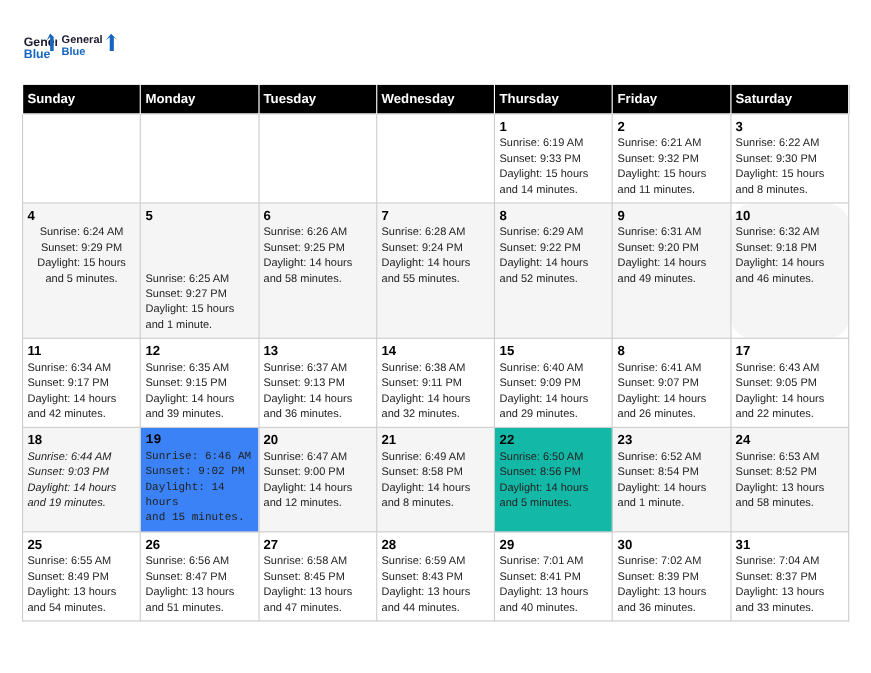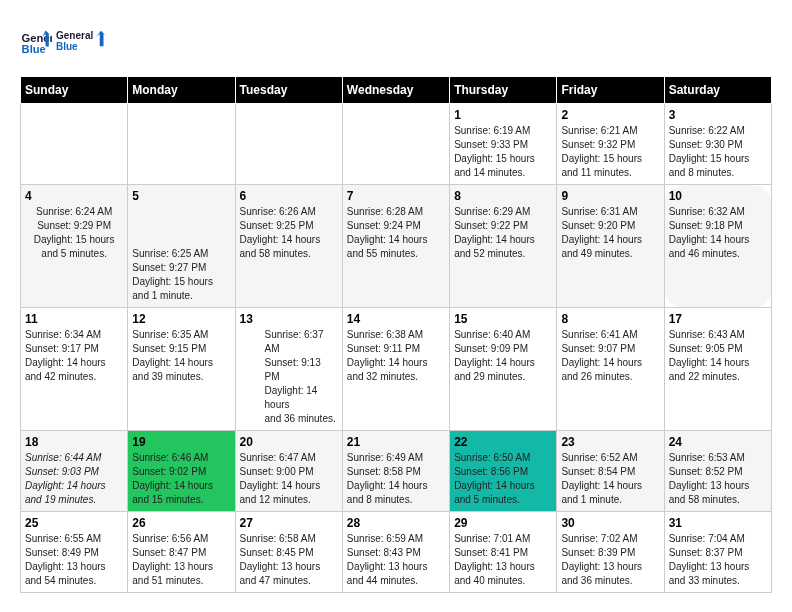--- a/index.html
+++ b/index.html
@@ -207,21 +207,21 @@
         </td>
         <td>
           <div class="day-number">12</div>
           <div class="day-info" style="white-space: pre-line;">Sunrise: 6:35 AM
 Sunset: 9:15 PM
 Daylight: 14 hours
 and 39 minutes.</div>
         </td>
         <td>
           <div class="day-number">13</div>
-          <div class="day-info" style="white-space: pre-line; margin-left: 25px;">Sunrise: 6:37 AM
+          <div class="day-info" style="white-space: pre-line;">Sunrise: 6:37 AM
 Sunset: 9:13 PM
 Daylight: 14 hours
 and 36 minutes.</div>
         </td>
         <td>
           <div class="day-number">14</div>
           <div class="day-info" style="white-space: pre-line;">Sunrise: 6:38 AM
 Sunset: 9:11 PM
 Daylight: 14 hours
 and 32 minutes.</div>
@@ -249,21 +249,21 @@
         </td>
       </tr>
       <tr>
         <td style="background: rgb(245, 245, 245);">
           <div class="day-number">18</div>
           <div class="day-info" style="white-space: pre-line; font-style: italic;">Sunrise: 6:44 AM
 Sunset: 9:03 PM
 Daylight: 14 hours
 and 19 minutes.</div>
         </td>
-        <td style="background: #22c55e;">
+        <td style="background: #3b82f6; font-family: Liberation Mono, monospace;">
           <div class="day-number">19</div>
           <div class="day-info" style="white-space: pre-line;">Sunrise: 6:46 AM
 Sunset: 9:02 PM
 Daylight: 14 hours
 and 15 minutes.</div>
         </td>
         <td style="background: rgb(245, 245, 245);">
           <div class="day-number">20</div>
           <div class="day-info" style="white-space: pre-line;">Sunrise: 6:47 AM
 Sunset: 9:00 PM

